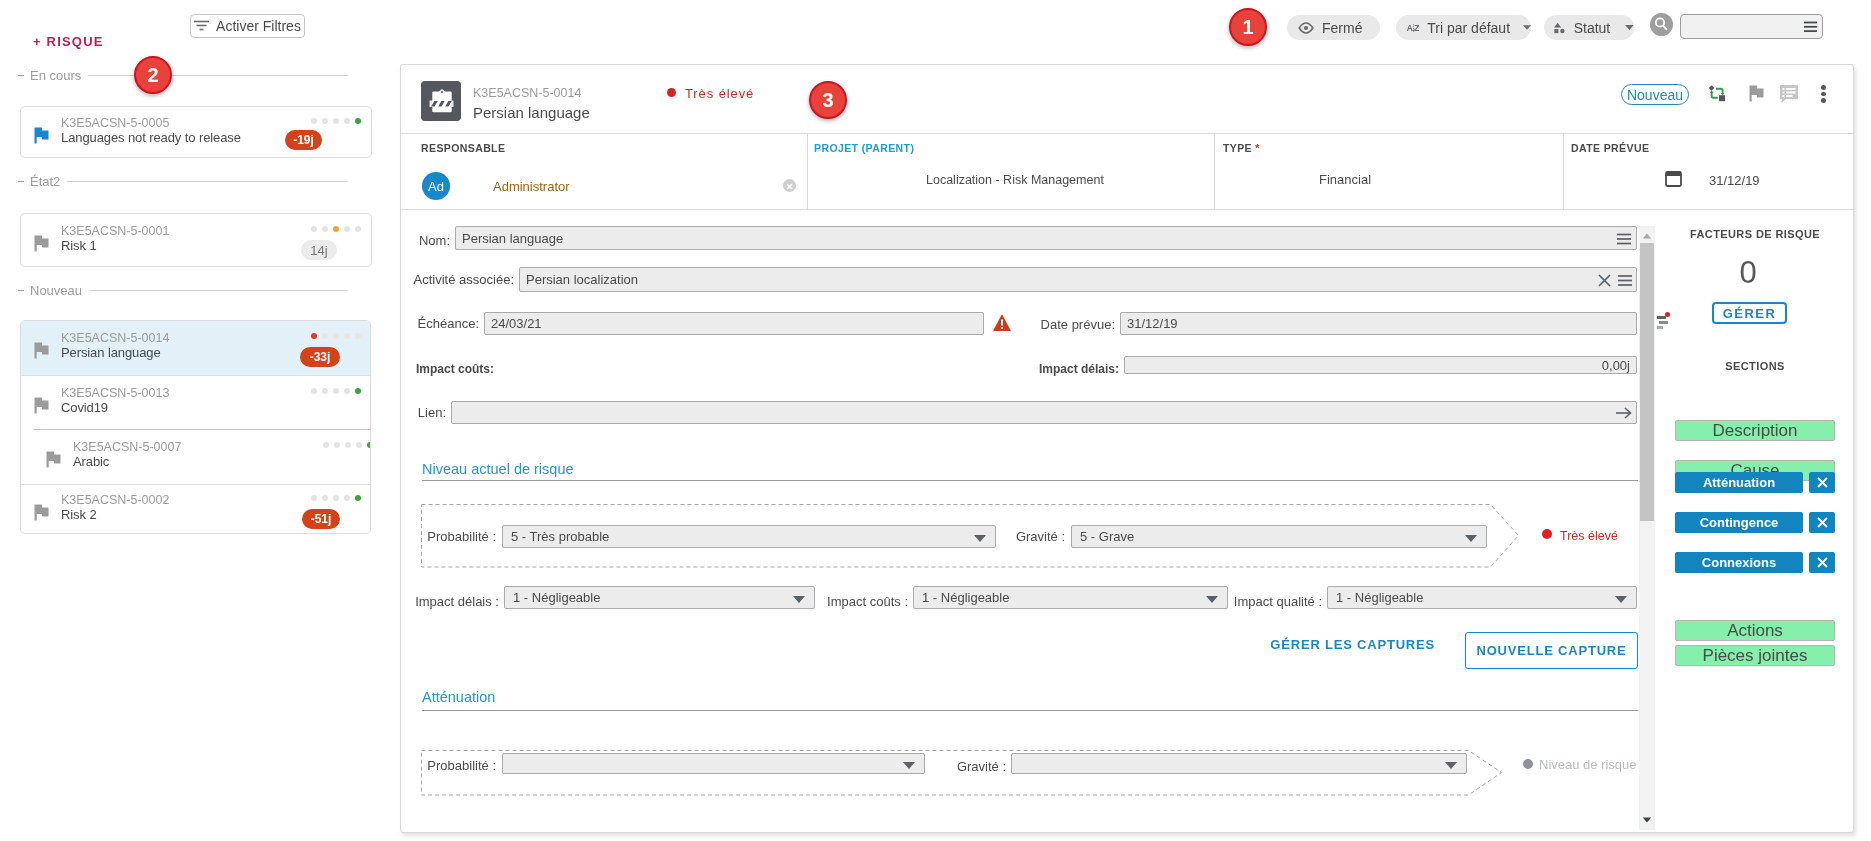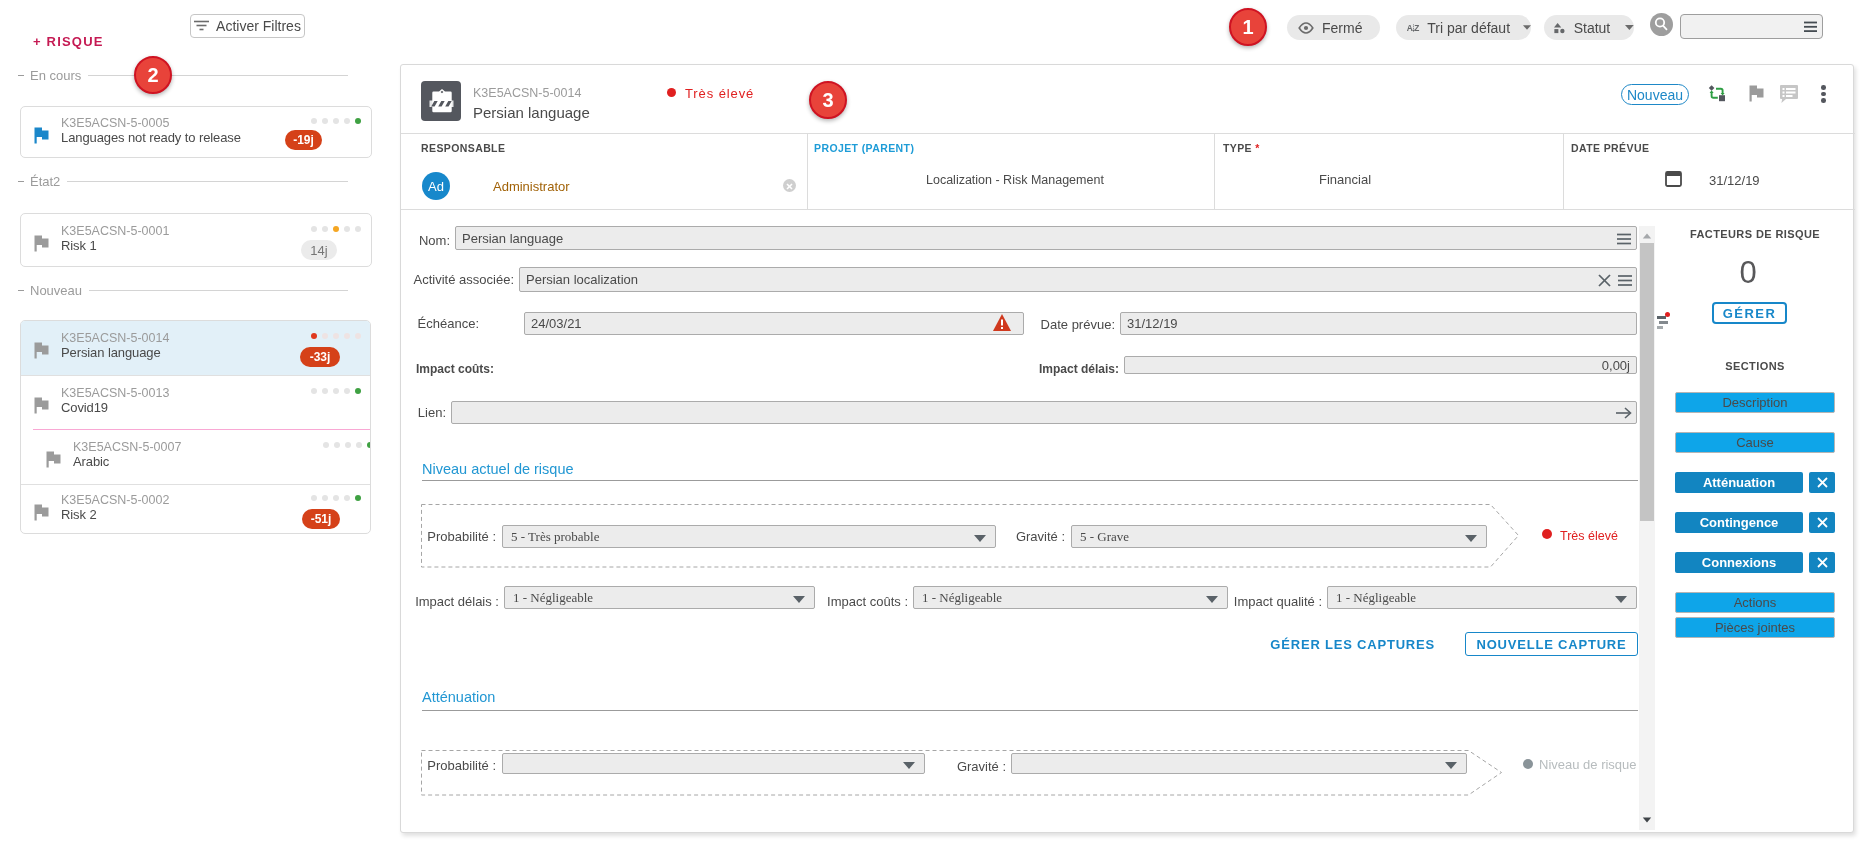--- a/index.html
+++ b/index.html
@@ -15,26 +15,26 @@
   .code { color:#9b9b9b; font-size:12.5px; }
   .cname { color:#4a4a4a; font-size:13px; letter-spacing:-0.1px; }
   .dots { position:absolute; display:flex; gap:5px; }
   .dot { width:6px; height:6px; border-radius:50%; background:#e4e4e4; }
   .pill { position:absolute; height:20px; border-radius:10px; font-size:12px; font-weight:bold; display:flex; align-items:center; justify-content:center; }
   .pill.red { background:#d54119; color:#fff; }
   .pill.gray { background:#ebebeb; color:#757575; font-weight:normal; font-size:13px; }
   .tpill { position:absolute; height:25px; background:#e9e9e9; border-radius:13px; color:#4a4a4a; font-size:14px; display:flex; align-items:center; white-space:nowrap; }
   .in { position:absolute; background:#ececec; border:1px solid #ababab; border-radius:2px; font-size:13px; color:#4a4a4a; display:flex; align-items:center; padding:0 6px; }
   .lbl { position:absolute; font-size:13px; color:#4a4a4a; white-space:nowrap; }
-  .sel { position:absolute; background:#ececec; border:1px solid #ababab; border-radius:2px; font-size:13px; color:#4a4a4a; display:flex; align-items:center; padding:0 8px;font-family:Liberation Serif, serif; }
+  .sel { position:absolute; background:#ececec; border:1px solid #ababab; border-radius:2px; font-size:13px; color:#4a4a4a; display:flex; align-items:center; padding:0 8px; }
   .sel:after { content:""; position:absolute; right:9px; top:50%; margin-top:-2px; border-left:6px solid transparent; border-right:6px solid transparent; border-top:7px solid #5a6268; }
   .sechdr { position:absolute; color:#2297d3; font-size:14.5px; }
   .flag { width:15px; height:17px; }
   .caps { letter-spacing:.4px; font-weight:bold; font-size:10.5px; color:#4a4a4a; }
-  .sbtn { position:absolute; left:1274px; width:160px; height:21px; background:#0ea5e9; border:1px solid #b5b5b5; border-radius:2px; color:#4a4a4a; font-size:13px; display:flex; align-items:center; justify-content:center; }
+  .sbtn { position:absolute; left:1274px; width:160px; height:21px; background:#86efac; border:1px solid #b5b5b5; border-radius:2px; color:#4a4a4a; font-size:17px; display:flex; align-items:center; justify-content:center;margin-top:28px; }
   .sbtn-blue { position:absolute; left:1274px; width:128px; height:21px; background:#1285c1; border-radius:2px; color:#fff; font-size:13px; font-weight:bold; display:flex; align-items:center; justify-content:center; }
   .sbtn-x { position:absolute; left:1408px; width:26px; height:21px; background:#1285c1; border-radius:2px; color:#fff; display:flex; align-items:center; justify-content:center; }
 </style>
 </head>
 <body>
 <div id="page">
 
   <div class="abs" style="left:33px; top:34px; color:#c51a53; font-size:13px; font-weight:bold; letter-spacing:1.2px;">+ RISQUE</div>
   <div class="abs" style="left:190px; top:14px; width:115px; height:24px; border:1px solid #c6c6c6; border-radius:4px; display:flex; align-items:center; justify-content:center; gap:7px; font-size:14px; color:#4a4a4a;">
     <svg width="15" height="12" viewBox="0 0 15 12">
@@ -301,21 +301,21 @@
           <g stroke="#5a6268" stroke-width="1.7">
             <line x1="1" y1="1" x2="12" y2="12"></line>
             <line x1="12" y1="1" x2="1" y2="12"></line>
             <line x1="20" y1="2" x2="34" y2="2"></line>
             <line x1="20" y1="6.5" x2="34" y2="6.5"></line>
             <line x1="20" y1="11" x2="34" y2="11"></line>
           </g>
         </svg>
     </div>
     <div class="lbl" style="left:9px; top:251px; width:69px; text-align:right;">Échéance:</div>
-    <div class="in" style="left:83px; top:247px; width:500px; height:23px;margin-left:40px;">24/03/21</div>
+    <div class="in" style="left:83px; top:247px; width:500px; height:23px;">24/03/21</div>
     <svg class="abs" style="left:592px; top:249px;" width="18" height="17" viewBox="0 0 18 17">
         <path fill="#d0391e" d="M9 0l9 17H0z"></path>
         <rect x="8" y="5.5" width="2" height="6" fill="#fff"></rect>
         <rect x="8" y="13" width="2" height="2" fill="#fff"></rect>
       </svg>
     <div class="lbl" style="left:630px; top:252px; width:84px; text-align:right;">Date prévue:</div>
     <div class="in" style="left:719px; top:247px; width:517px; height:23px;">31/12/19</div>
     <svg class="abs" style="left:1256px; top:247px;" width="13" height="17" viewBox="0 0 13 17">
         <circle cx="10.5" cy="2.5" r="2.5" fill="#e02020"></circle>
         <g fill="#5a6268">
@@ -353,21 +353,21 @@
     <div class="lbl" style="left:9px; top:529px; width:89px; text-align:right;">Impact délais :</div>
     <div class="sel" style="left:103px; top:521px; width:311px; height:23px;">1 - Négligeable</div>
     <div class="lbl" style="left:419px; top:529px; width:88px; text-align:right;">Impact coûts :</div>
     <div class="sel" style="left:512px; top:521px; width:315px; height:23px;">1 - Négligeable</div>
     <div class="lbl" style="left:829px; top:529px; width:92px; text-align:right;">Impact qualité :</div>
     <div class="sel" style="left:926px; top:521px; width:310px; height:23px;">1 - Négligeable</div>
 
     <div class="abs" style="left:1034px; top:572px; width:0; display:flex; justify-content:flex-end;">
         <div style="font-size:13px; font-weight:bold; color:#1787c9; letter-spacing:.8px; white-space:nowrap;">GÉRER LES CAPTURES</div>
       </div>
-    <div class="abs" style="left:1064px; top:567px; width:173px; height:24px; border:1px solid #1787c9; border-radius:3px; color:#1787c9; font-size:13px; font-weight:bold; letter-spacing:.8px; display:flex; align-items:center; justify-content:center;">NOUVELLE CAPTURE</div>
+    <div class="abs" style="left:1064px; top:567px; width:173px; height:37px; border:1px solid #1787c9; border-radius:3px; color:#1787c9; font-size:13px; font-weight:bold; letter-spacing:.8px; display:flex; align-items:center; justify-content:center;">NOUVELLE CAPTURE</div>
 
     <div class="sechdr" style="left:21px; top:624px;">Atténuation</div>
     <div class="abs" style="left:21px; top:645px; width:1216px; height:1px; background:#9b9b9b;"></div>
 
     <svg class="abs" style="left:20px; top:685px;" width="1085" height="46" viewBox="0 0 1085 46">
         <path d="M0.5 0.5 H1047.5 L1080.5 22.5 L1047.5 45 H0.5 Z" fill="none" stroke="#a6a6a6" stroke-width="1" stroke-dasharray="4 3"></path>
       </svg>
     <div class="lbl" style="left:20px; top:693px; width:75px; text-align:right;">Probabilité :</div>
     <div class="sel" style="left:101px; top:688px; width:423px; height:21px;"></div>
     <div class="lbl" style="left:545px; top:694px; width:60px; text-align:right;">Gravité :</div>

